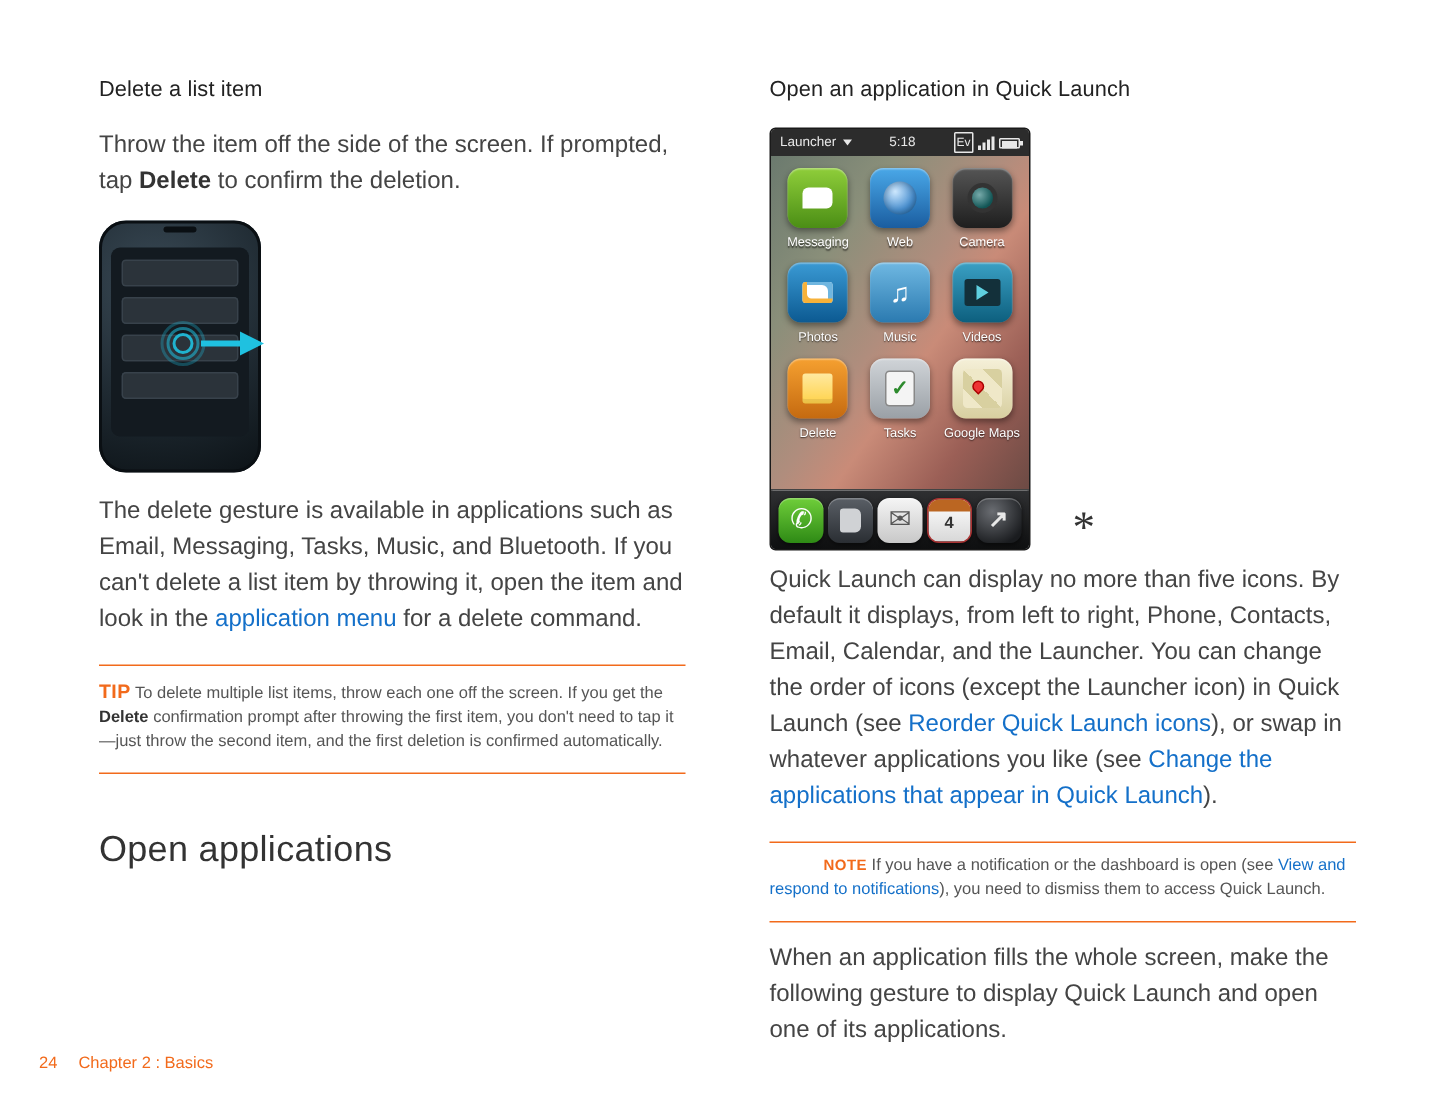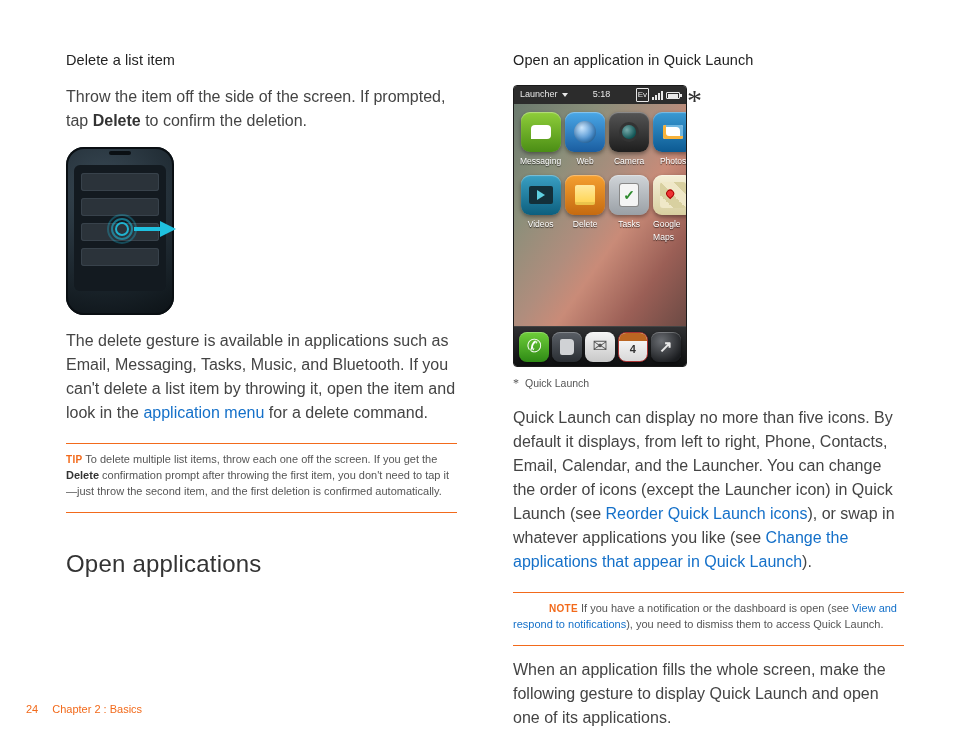--- a/index.html
+++ b/index.html
@@ -16,21 +16,21 @@
   }
   .columns { display: flex; gap: 56px; }
   .col { flex: 1; min-width: 0; }
   h2 { font-size: 14.5px; font-weight: 400; color: #222; margin-bottom: 14px; letter-spacing: .1px; }
   h1.section { font-size: 24px; font-weight: 300; color: #333; margin: 34px 0 24px; letter-spacing: .2px; }
   p { font-size: 16px; color: #444; line-height: 1.5; margin-bottom: 14px; }
   b { font-weight: 700; color: #333; }
   a.link { color: #1470c9; text-decoration: none; }
   hr.accent { border: none; border-top: 1px solid #f26a1b; margin: 18px 0 8px; }
   .callout { font-size: 11px; color: #555; line-height: 1.45; padding: 0 0 8px; }
-  .callout .lbl-tip { color: #f26a1b; font-weight: 700; font-size: 10px; letter-spacing: .3px; }
+  .callout .lbl-tip { color: #f26a1b; font-weight: 700; font-size: 13px; letter-spacing: .3px; }
   .callout .lbl-note { color: #f26a1b; font-weight: 700; font-size: 10px; letter-spacing: .3px; padding-left: 36px; }
   .callout + hr.accent { margin-top: 4px; }
 
   
   .phone-wrap { margin: 10px 0 14px; }
   .phone {
     width: 108px; height: 168px;
     background: radial-gradient(circle at 35% 25%, #3a4a56 0%, #1f2a32 55%, #0c1216 100%);
     border-radius: 18px;
     position: relative;
@@ -46,21 +46,21 @@
   .gesture {
     position: absolute; top: 62px; left: 40px; width: 80px; height: 40px; pointer-events:none;
   }
   .gesture svg circle.ring { fill: none; stroke: #1fc1e0; stroke-width: 2; opacity: .9; }
   .gesture svg circle.ring.o2 { opacity: .55; }
   .gesture svg circle.ring.o3 { opacity: .3; }
   .gesture svg path.arrow { fill: none; stroke: #1fc1e0; stroke-width: 4; }
   .gesture svg polygon.head { fill: #1fc1e0; }
 
   
-  .launcher-wrap { margin: 8px 0 8px; display:flex; align-items:flex-start; }
+  .launcher-wrap { margin: 8px 0 8px; display:flex; align-items:flex-end; gap: 28px; }
   .device {
     width: 174px; border: 1px solid #1a1a1a; border-radius: 4px; overflow: hidden;
     box-shadow: 0 0 0 1px #888 inset;
   }
   .statusbar {
     height: 18px; background: #2c2c2c; color: #e8e8e8; font-size: 9px;
     display:flex; align-items:center; justify-content:space-between; padding: 0 6px;
   }
   .sb-left { display:flex; align-items:center; gap:4px; }
   .sb-right { display:flex; align-items:center; gap:3px; }
@@ -70,21 +70,21 @@
   .sig span:nth-child(1){height:3px} .sig span:nth-child(2){height:5px} .sig span:nth-child(3){height:7px} .sig span:nth-child(4){height:9px}
   .batt { width:14px; height:7px; border:1px solid #e8e8e8; border-radius:1px; position:relative; }
   .batt::after{content:"";position:absolute;right:-3px;top:1px;width:2px;height:3px;background:#e8e8e8;}
   .batt i{display:block;width:10px;height:5px;background:#e8e8e8;margin:1px;}
   .apps {
     height: 222px;
     background: linear-gradient(125deg, #6b7a6e 0%, #8a8f7a 25%, #b08d7d 48%, #c98b78 60%, #9b5f56 80%, #6c4a44 100%);
     position: relative; padding: 8px 6px 6px;
     display:flex; flex-direction:column; justify-content:space-between;
   }
-  .app-grid { display:grid; grid-template-columns: repeat(5, 1fr); gap: 8px 4px; }
+  .app-grid { display:grid; grid-template-columns: repeat(3, 1fr); gap: 8px 4px; }
   .app { display:flex; flex-direction:column; align-items:center; }
   .app-ic {
     width: 40px; height: 40px; border-radius: 9px;
     box-shadow: 0 2px 4px rgba(0,0,0,.4), inset 0 1px 1px rgba(255,255,255,.35);
     display:flex; align-items:center; justify-content:center; color:#fff; font-size:16px;
     position:relative;
   }
   .app-lbl { margin-top:3px; font-size:8.5px; color: #fff; text-shadow: 0 1px 1px rgba(0,0,0,.7); }
   .ic-msg { background: linear-gradient(#8fce3a,#4b8e15); }
   .ic-msg::after{content:""; width:20px; height:14px; background:#fff; border-radius:4px 4px 4px 0; position:absolute;}
@@ -249,23 +249,20 @@
           <div class="ql-ic ql-email"></div>
           <div class="ql-ic ql-cal">
               <span>4</span>
             </div>
           <div class="ql-ic ql-launch"></div>
         </div>
       </div>
       <div class="asterisk">*</div>
     </div>
 
-    <div class="caption">
-      <span class="ast">*</span><span>Quick Launch</span>
-    </div>
 
     <p>
       <span>Quick Launch can display no more than five icons. By default it displays, from left to right, Phone, Contacts, Email, Calendar, and the Launcher. You can change the order of icons (except the Launcher icon) in Quick Launch (see </span><a class="link" href="#">Reorder Quick Launch icons</a><span>), or swap in whatever applications you like (see </span><a class="link" href="#">Change the applications that appear in Quick Launch</a><span>).</span>
     </p>
 
     <hr class="accent">
     <div class="callout">
       <span class="lbl-note">NOTE</span><span>  If you have a notification or the dashboard is open (see </span><a class="link" href="#">View and respond to notifications</a><span>), you need to dismiss them to access Quick Launch.</span>
     </div>
     <hr class="accent">

